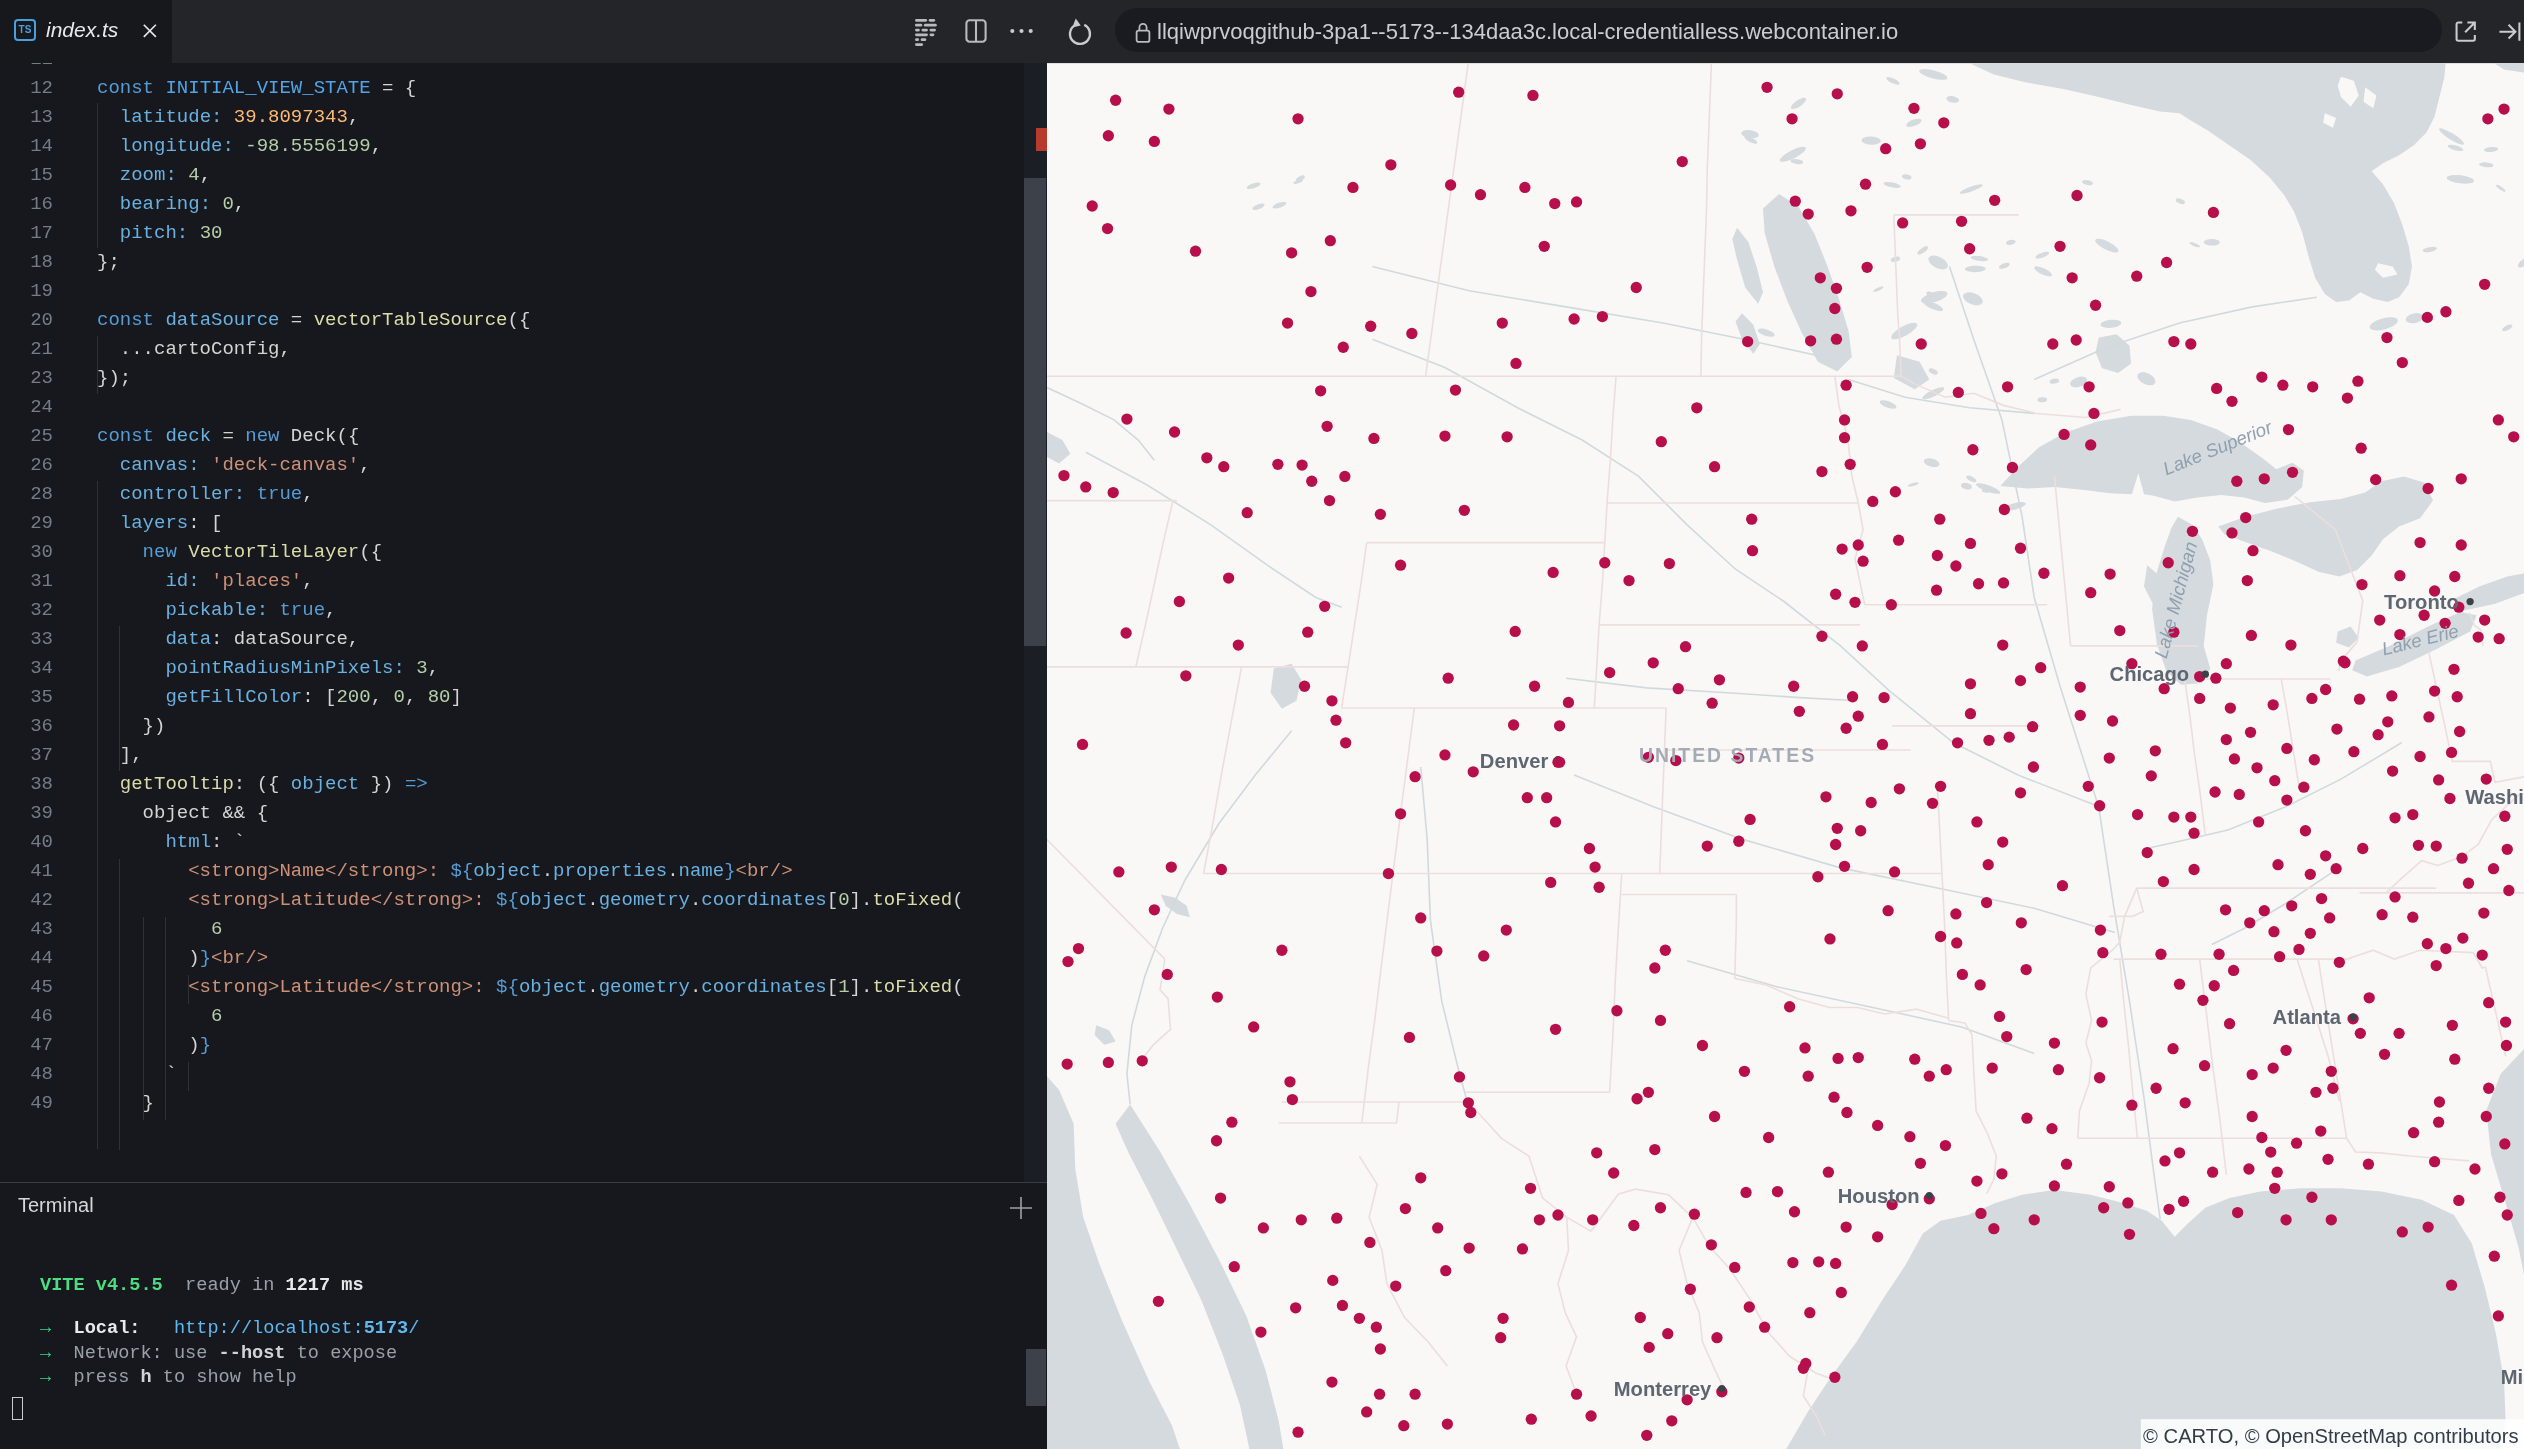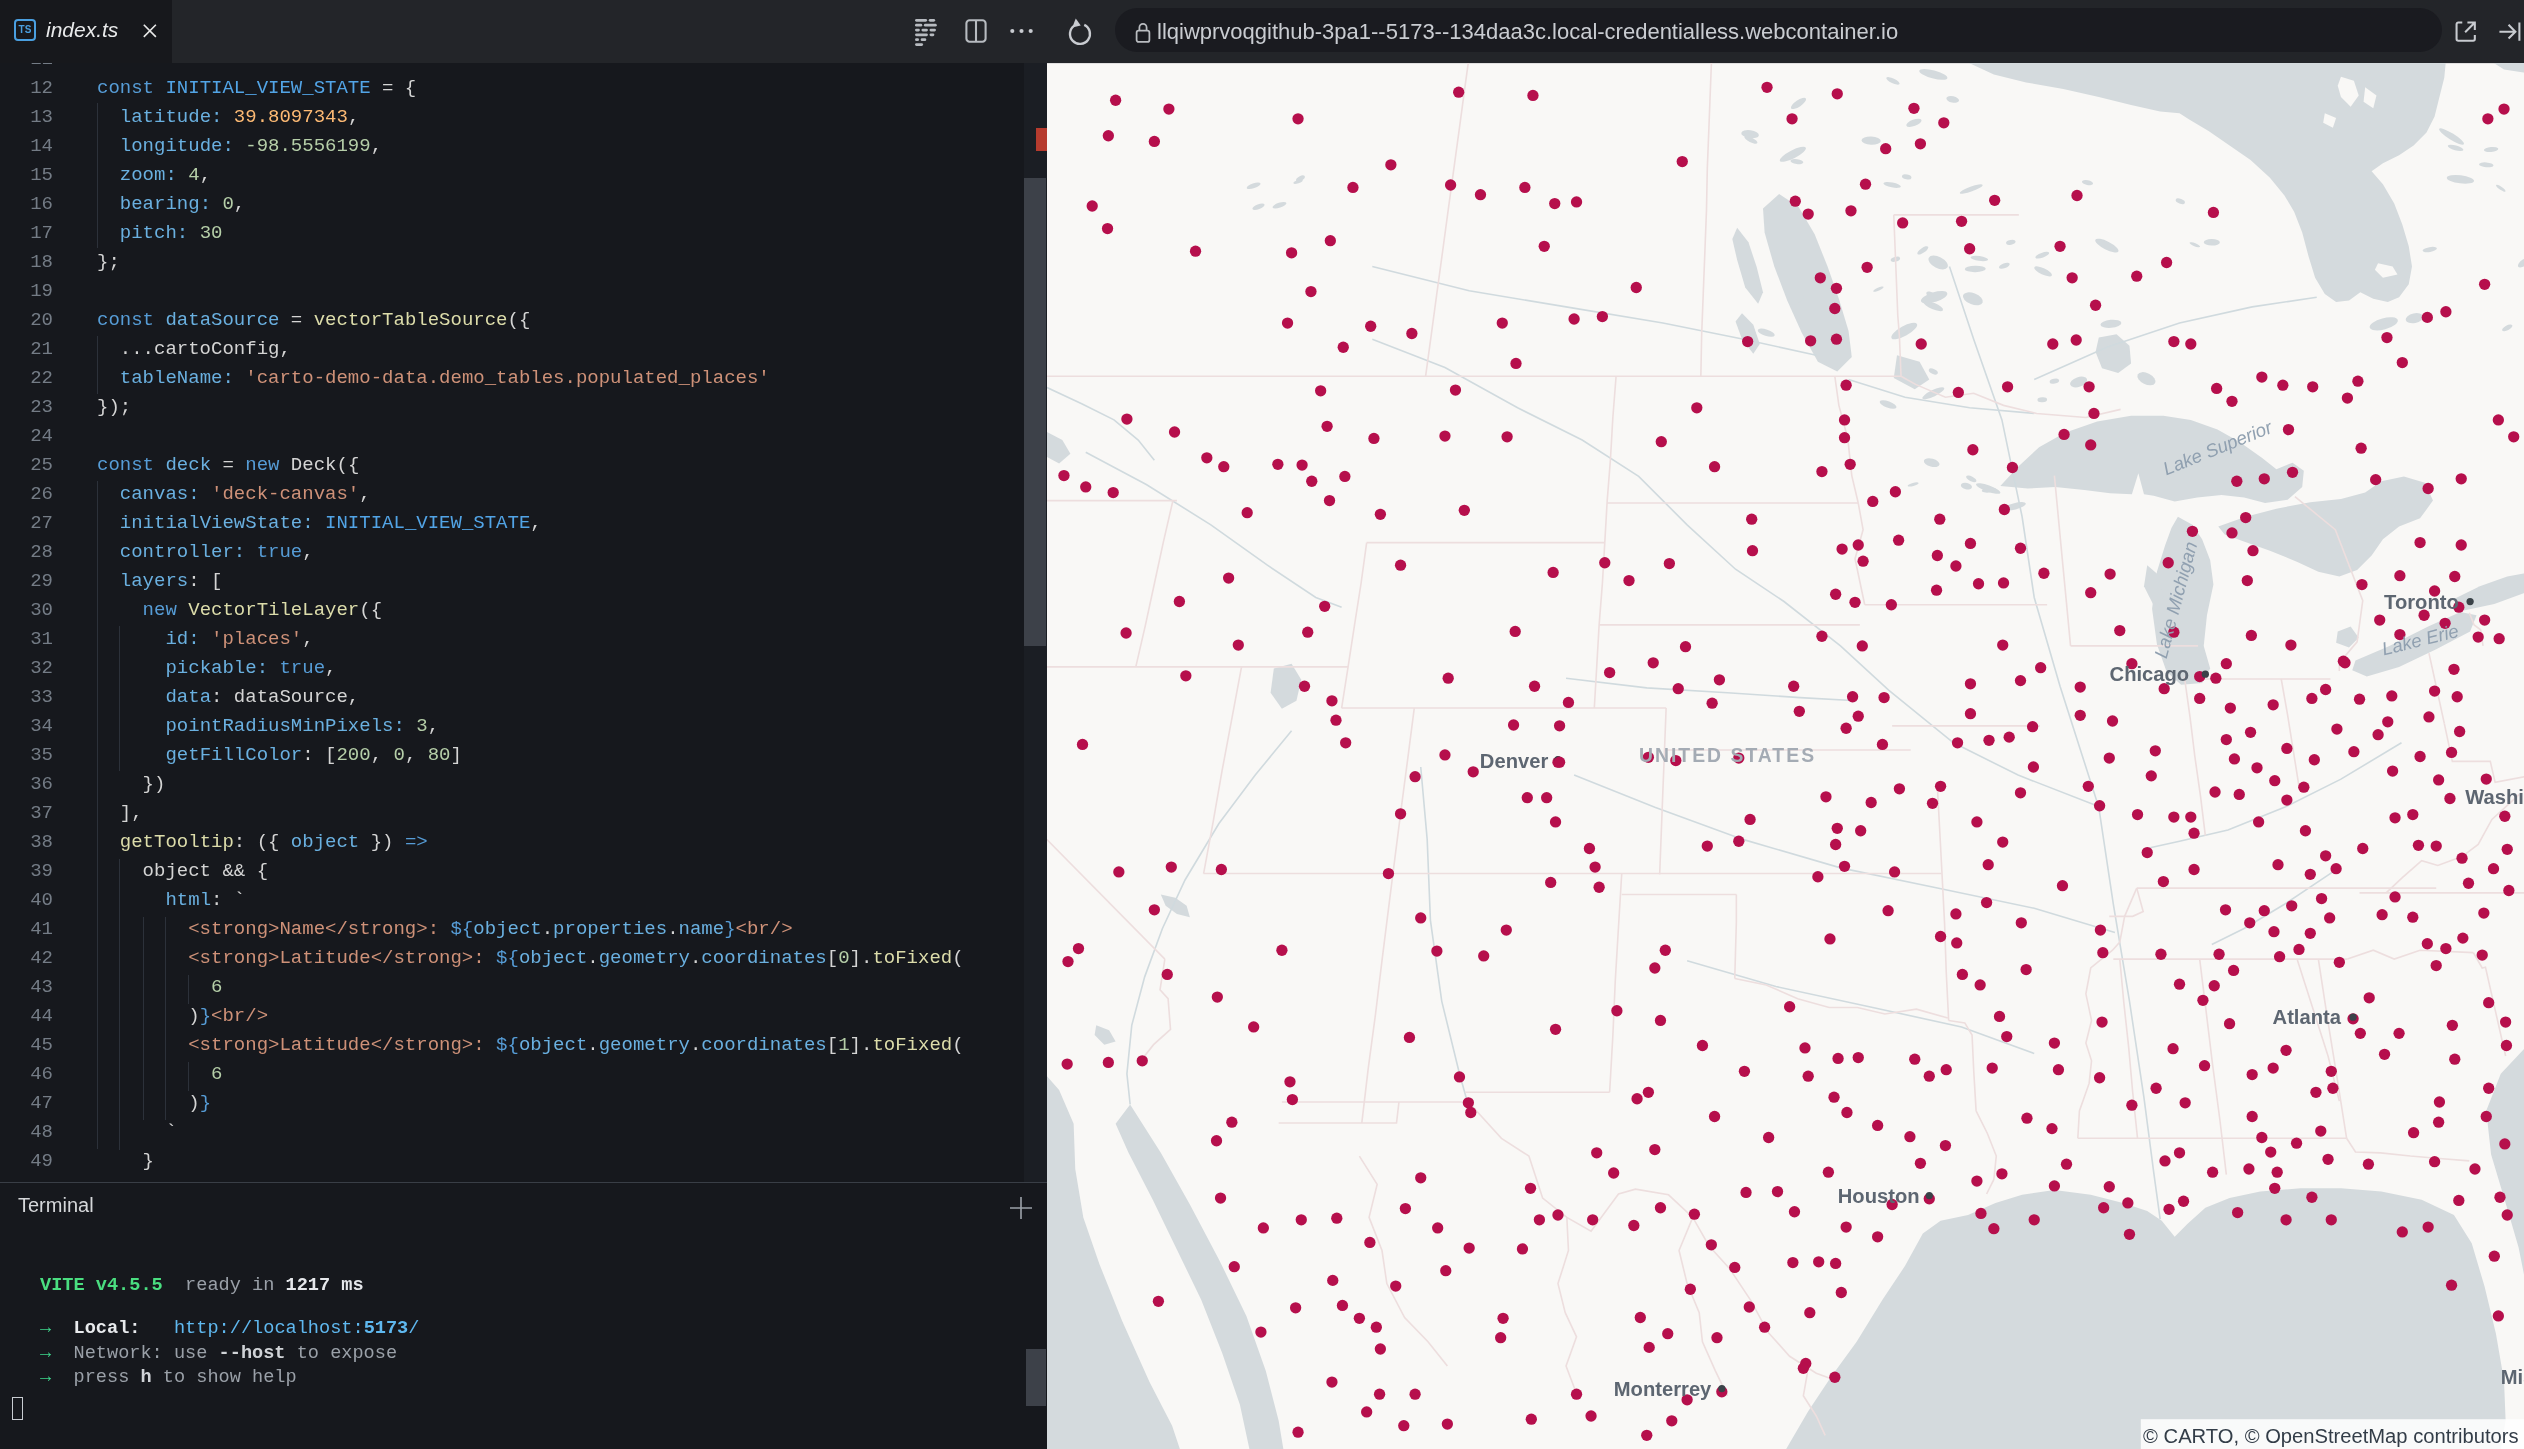--- a/index.html
+++ b/index.html
@@ -31,26 +31,24 @@
 <div class="cl"><span class="ln">12</span><span class="ct"><b style="color:#569cd6">const</b> <b style="color:#52a4e6">INITIAL_VIEW_STATE</b> = {</span></div>
 <div class="cl"><span class="ln">13</span><span class="ct">  <b style="color:#6ab0e0">latitude:</b> <b style="color:#fdba74">39.8097343</b>,</span></div>
 <div class="cl"><span class="ln">14</span><span class="ct">  <b style="color:#6ab0e0">longitude:</b> <b style="color:#b5cea8">-98.5556199</b>,</span></div>
 <div class="cl"><span class="ln">15</span><span class="ct">  <b style="color:#6ab0e0">zoom:</b> <b style="color:#b5cea8">4</b>,</span></div>
 <div class="cl"><span class="ln">16</span><span class="ct">  <b style="color:#6ab0e0">bearing:</b> <b style="color:#b5cea8">0</b>,</span></div>
 <div class="cl"><span class="ln">17</span><span class="ct">  <b style="color:#6ab0e0">pitch:</b> <b style="color:#b5cea8">30</b></span></div>
 <div class="cl"><span class="ln">18</span><span class="ct">};</span></div>
 <div class="cl"><span class="ln">19</span><span class="ct"></span></div>
 <div class="cl"><span class="ln">20</span><span class="ct"><b style="color:#569cd6">const</b> <b style="color:#6ab0e0">dataSource</b> = <b style="color:#dcdcaa">vectorTableSource</b>({</span></div>
 <div class="cl"><span class="ln">21</span><span class="ct">  ...cartoConfig,</span></div>
-<div class="cl"><span class="ln">22</span><span class="ct">  <b style="color:#6ab0e0">tableName:</b> <b style="color:#ce9178">'carto-demo-data.demo_tables.populated_places'</b></span></div>
 <div class="cl"><span class="ln">23</span><span class="ct">});</span></div>
 <div class="cl"><span class="ln">24</span><span class="ct"></span></div>
 <div class="cl"><span class="ln">25</span><span class="ct"><b style="color:#569cd6">const</b> <b style="color:#6ab0e0">deck</b> = <b style="color:#569cd6">new</b> Deck({</span></div>
 <div class="cl"><span class="ln">26</span><span class="ct">  <b style="color:#6ab0e0">canvas:</b> <b style="color:#ce9178">'deck-canvas'</b>,</span></div>
-<div class="cl"><span class="ln">27</span><span class="ct">  <b style="color:#6ab0e0">initialViewState:</b> <b style="color:#52a4e6">INITIAL_VIEW_STATE</b>,</span></div>
 <div class="cl"><span class="ln">28</span><span class="ct">  <b style="color:#6ab0e0">controller:</b> <b style="color:#569cd6">true</b>,</span></div>
 <div class="cl"><span class="ln">29</span><span class="ct">  <b style="color:#6ab0e0">layers</b>: [</span></div>
 <div class="cl"><span class="ln">30</span><span class="ct">    <b style="color:#569cd6">new</b> <b style="color:#dcdcaa">VectorTileLayer</b>({</span></div>
 <div class="cl"><span class="ln">31</span><span class="ct">      <b style="color:#6ab0e0">id:</b> <b style="color:#ce9178">'places'</b>,</span></div>
 <div class="cl"><span class="ln">32</span><span class="ct">      <b style="color:#6ab0e0">pickable:</b> <b style="color:#569cd6">true</b>,</span></div>
 <div class="cl"><span class="ln">33</span><span class="ct">      <b style="color:#6ab0e0">data</b>: dataSource,</span></div>
 <div class="cl"><span class="ln">34</span><span class="ct">      <b style="color:#6ab0e0">pointRadiusMinPixels:</b> <b style="color:#b5cea8">3</b>,</span></div>
 <div class="cl"><span class="ln">35</span><span class="ct">      <b style="color:#6ab0e0">getFillColor</b>: [<b style="color:#b5cea8">200</b>, <b style="color:#b5cea8">0</b>, <b style="color:#b5cea8">80</b>]</span></div>
 <div class="cl"><span class="ln">36</span><span class="ct">    })</span></div>
 <div class="cl"><span class="ln">37</span><span class="ct">  ],</span></div>

